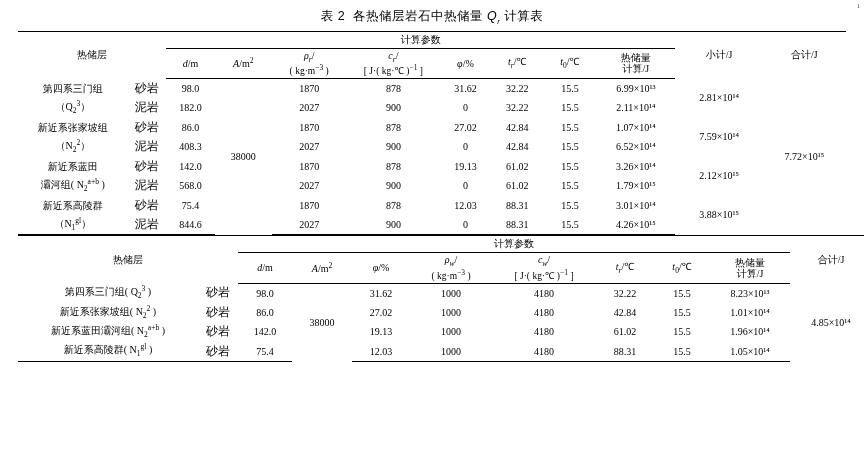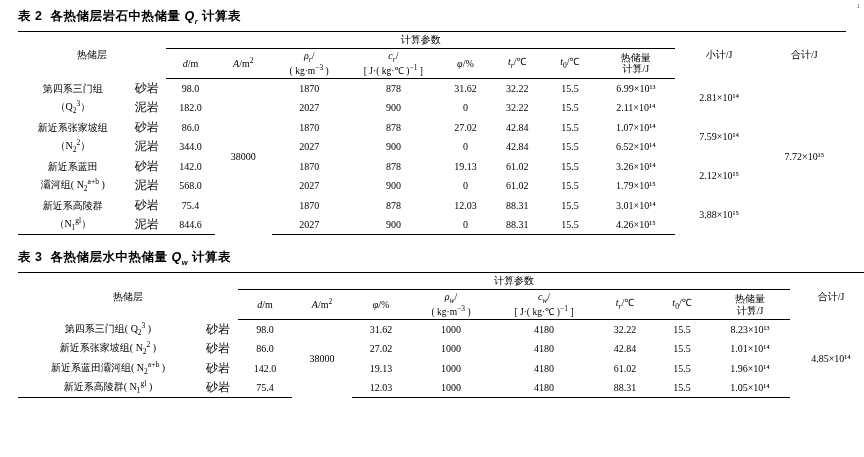--- a/index.html
+++ b/index.html
@@ -23,22 +23,22 @@
     padding: 4px 18px 0 18px;
   }
   .corner-mark {
     position: absolute;
     top: 2px;
     right: 4px;
     font-size: 7px;
     color: #555;
   }
   .tbl-title {
-    text-align: left;
-    font-weight: bold;
+    text-align: center;
+    font-weight: normal;
     font-size: 12.5px;
     letter-spacing: 0.5px;
     margin: 4px 0 5px 0;
     font-family: "Liberation Sans", sans-serif;
   }
   .tbl-title .tnum { margin-right: 8px; }
 
   table.data {
     border-collapse: collapse;
     width: 100%;
@@ -163,21 +163,21 @@
       <td>27.02</td>
       <td>42.84</td>
       <td>15.5</td>
       <td>1.07×10¹⁴</td>
       <td rowspan="2">7.59×10¹⁴</td>
     </tr>
 
     <tr class="row-h">
       <td class="lbl-left">（N<span class="sub">2</span><span class="sup">2</span>）</td>
       <td class="rock">泥岩</td>
-      <td>344.0</td>
+      <td>408.3</td>
       <td>2027</td>
       <td>900</td>
       <td>0</td>
       <td>42.84</td>
       <td>15.5</td>
       <td>6.52×10¹⁴</td>
     </tr>
 
     <tr class="row-h">
       <td class="lbl-left">新近系蓝田</td>
@@ -224,23 +224,20 @@
       <td>2027</td>
       <td>900</td>
       <td>0</td>
       <td>88.31</td>
       <td>15.5</td>
       <td>4.26×10¹⁵</td>
     </tr>
   </tbody>
     </table>
 
-  <div class="tbl-title sec2">
-    <span class="tnum">表 3</span><span>各热储层水中热储量 <span class="ital">Q</span><span class="sub ital">w</span> 计算表</span>
-  </div>
 
   <table class="data">
     <colgroup>
       <col style="width:180px">
       <col style="width:40px">
       <col style="width:54px">
       <col style="width:60px">
       <col style="width:58px">
       <col style="width:82px">
       <col style="width:104px">

